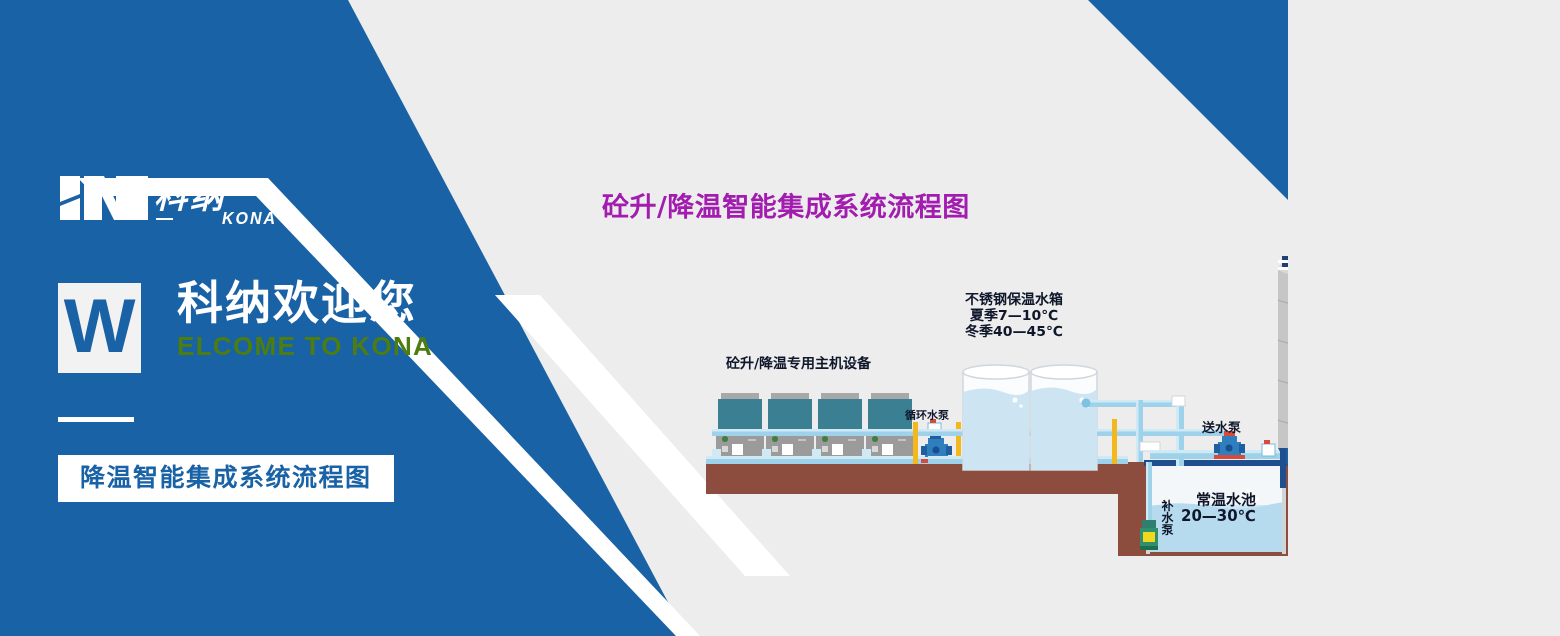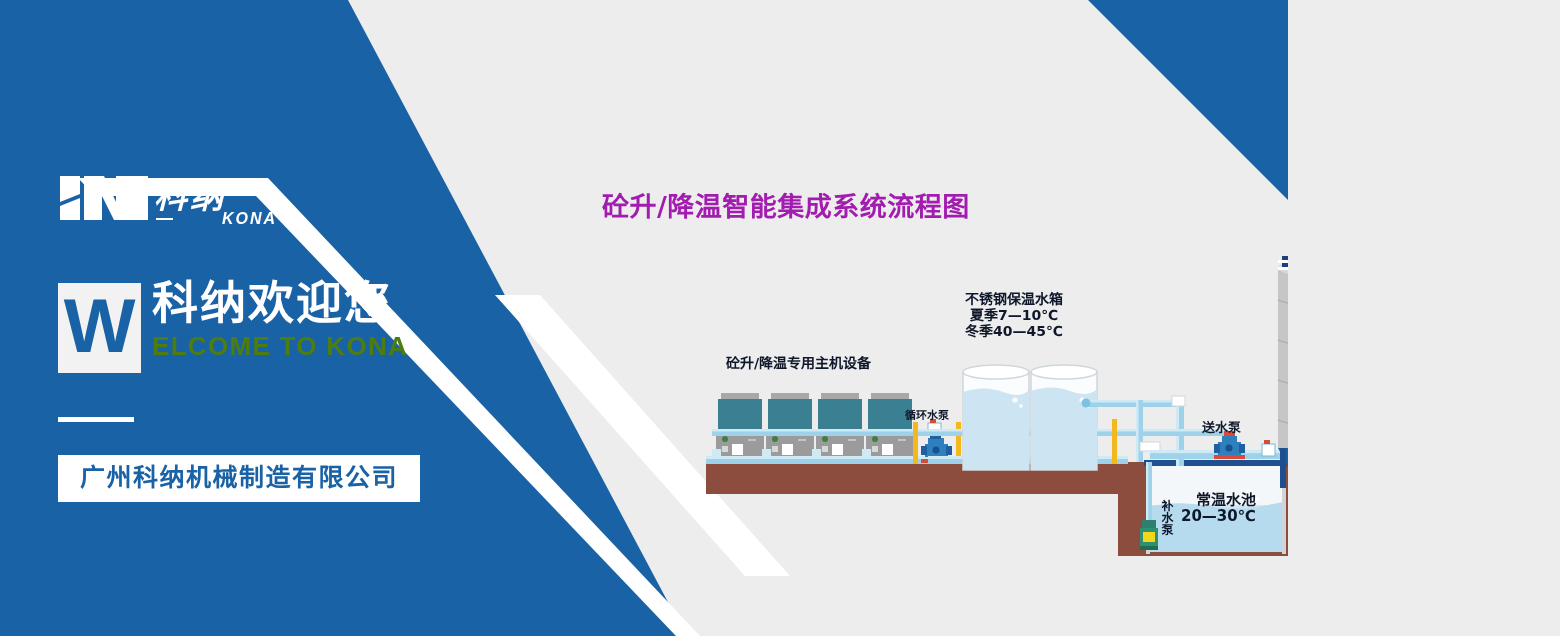--- a/index.html
+++ b/index.html
@@ -83,21 +83,21 @@
     flex: 0 0 auto;
   }
   .w-letter {
     color: #1a62a6;
     font-size: 76px;
     font-weight: bold;
     line-height: 1;
     font-family: "Liberation Sans", sans-serif;
     margin-top: -4px;
   }
-  .welcome-text { margin-left: 11px; margin-top: -4px; }
+  .welcome-text { margin-left: 36px; margin-top: -4px; }
   .welcome-cn {
     color: #ffffff;
     font-size: 46px;
     font-weight: bold;
     line-height: 1.08;
     letter-spacing: 2px;
     font-family: "DejaVu Sans", "Liberation Sans", sans-serif;
   }
   .welcome-en {
     color: #4d7c0f;
@@ -207,21 +207,21 @@
       </div>
       <div class="welcome-text">
         <div class="welcome-cn">科纳欢迎您</div>
         <div class="welcome-en">ELCOME TO KONA</div>
       </div>
     </div>
 
     <div class="divider"></div>
 
     <div class="company-box">
-      <div class="company-name">广州科纳机械制造有限公司</div>
+      <div class="company-name">降温智能集成系统流程图</div>
     </div>
   </div>
 
   <div class="diagram-title">砼升/降温智能集成系统流程图</div>
 
   <svg id="scene" viewBox="0 0 1560 636">
     <defs>
       <linearGradient id="waterGrad" x1="0" y1="0" x2="0" y2="1">
         <stop offset="0%" stop-color="#cfe7f4"></stop>
         <stop offset="100%" stop-color="#a9d4ea"></stop>

